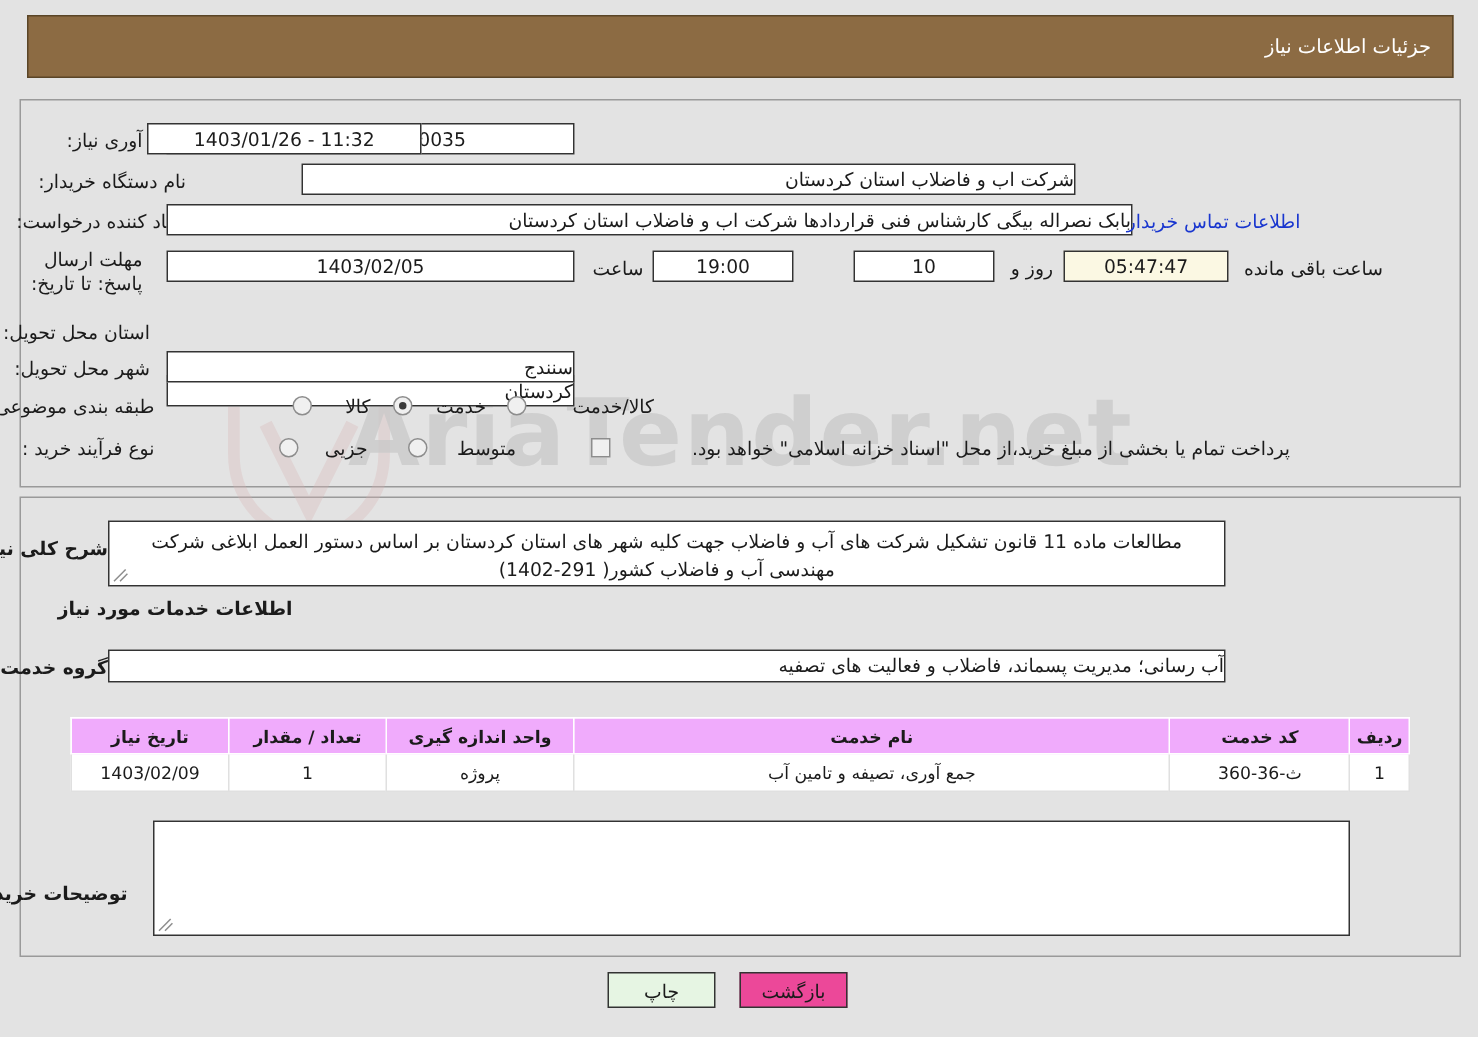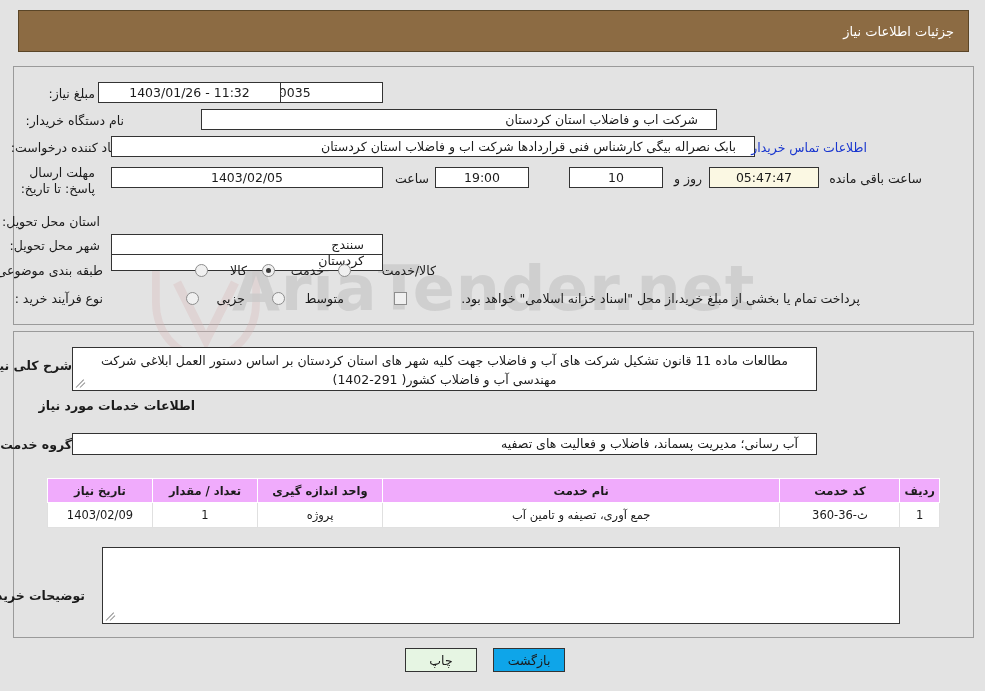--- a/index.html
+++ b/index.html
@@ -79,21 +79,21 @@
     z-index: 6;
   }
   .lbl.bold { font-weight: bold; }
 
   .fld {
     position: absolute;
     background: #ffffff;
     border: 1px solid #333333;
     font-size: 12.5px;
     color: #1b1b1b;
-    padding: 1px 18px;
+    padding: 1px 0;
     line-height: 18px;
     height: 21px;
     overflow: hidden;
     white-space: nowrap;
     z-index: 6;
   }
   .fld.center { text-align: center; }
   .fld.right  { text-align: right; }
   .fld.cream  { background: #fbf8e3; }
 
@@ -225,42 +225,42 @@
     font-size: 12.5px;
     color: #1b1b1b;
     display: flex;
     align-items: center;
     justify-content: center;
     cursor: pointer;
     z-index: 7;
     font-family: "DejaVu Sans", "Liberation Sans", sans-serif;
   }
   .btn-print  { background: #e6f5e3; }
-  .btn-back   { background: #0ea5e9; }
+  .btn-back   { background: #ec4899; }
 </style>
 </head>
 <body>
 
 <div id="page">
 
   <div class="watermark">
     <svg class="wm-shield" viewBox="0 0 100 115">
       <path d="M50 3 L95 20 L95 58 C95 88 74 104 50 112 C26 104 5 88 5 58 L5 20 Z" fill="none" stroke="#d8b3b3" stroke-width="7"></path>
       <path d="M24 40 L50 92 L76 40" fill="none" stroke="#d8b3b3" stroke-width="8"></path>
     </svg>
     <div class="wm-text">AriaTender.net</div>
   </div>
 
   <div class="header-bar">
     <span>جزئیات اطلاعات نیاز</span>
   </div>
 
   <div class="panel" id="panel-top"></div>
 
-  <div class="lbl" style="right:890px; top:86px;">مبلغ نیاز:</div>
+  <div class="lbl" style="right:890px; top:86px;">آوری نیاز:</div>
   <div class="fld center" style="right:602px; top:82px; width:272px;">1103007014000035</div>
 
   <div class="lbl" style="right:703px; top:86px;">تاریخ و ساعت اعلان عمومی:</div>
   <div class="fld center" style="right:704px; top:82px; width:183px;">11:32 - 1403/01/26</div>
 
   <div class="lbl" style="right:861px; top:113px;">نام دستگاه خریدار:</div>
   <div class="fld right" style="right:268px; top:109px; width:516px;">شرکت اب و فاضلاب استان کردستان</div>
 
   <div class="lbl" style="right:859px; top:140px;">ایجاد کننده درخواست:</div>
   <div class="fld right" style="right:230px; top:136px; width:644px;">بابک نصراله بیگی کارشناس فنی قراردادها شرکت اب و فاضلاب استان کردستان</div>

